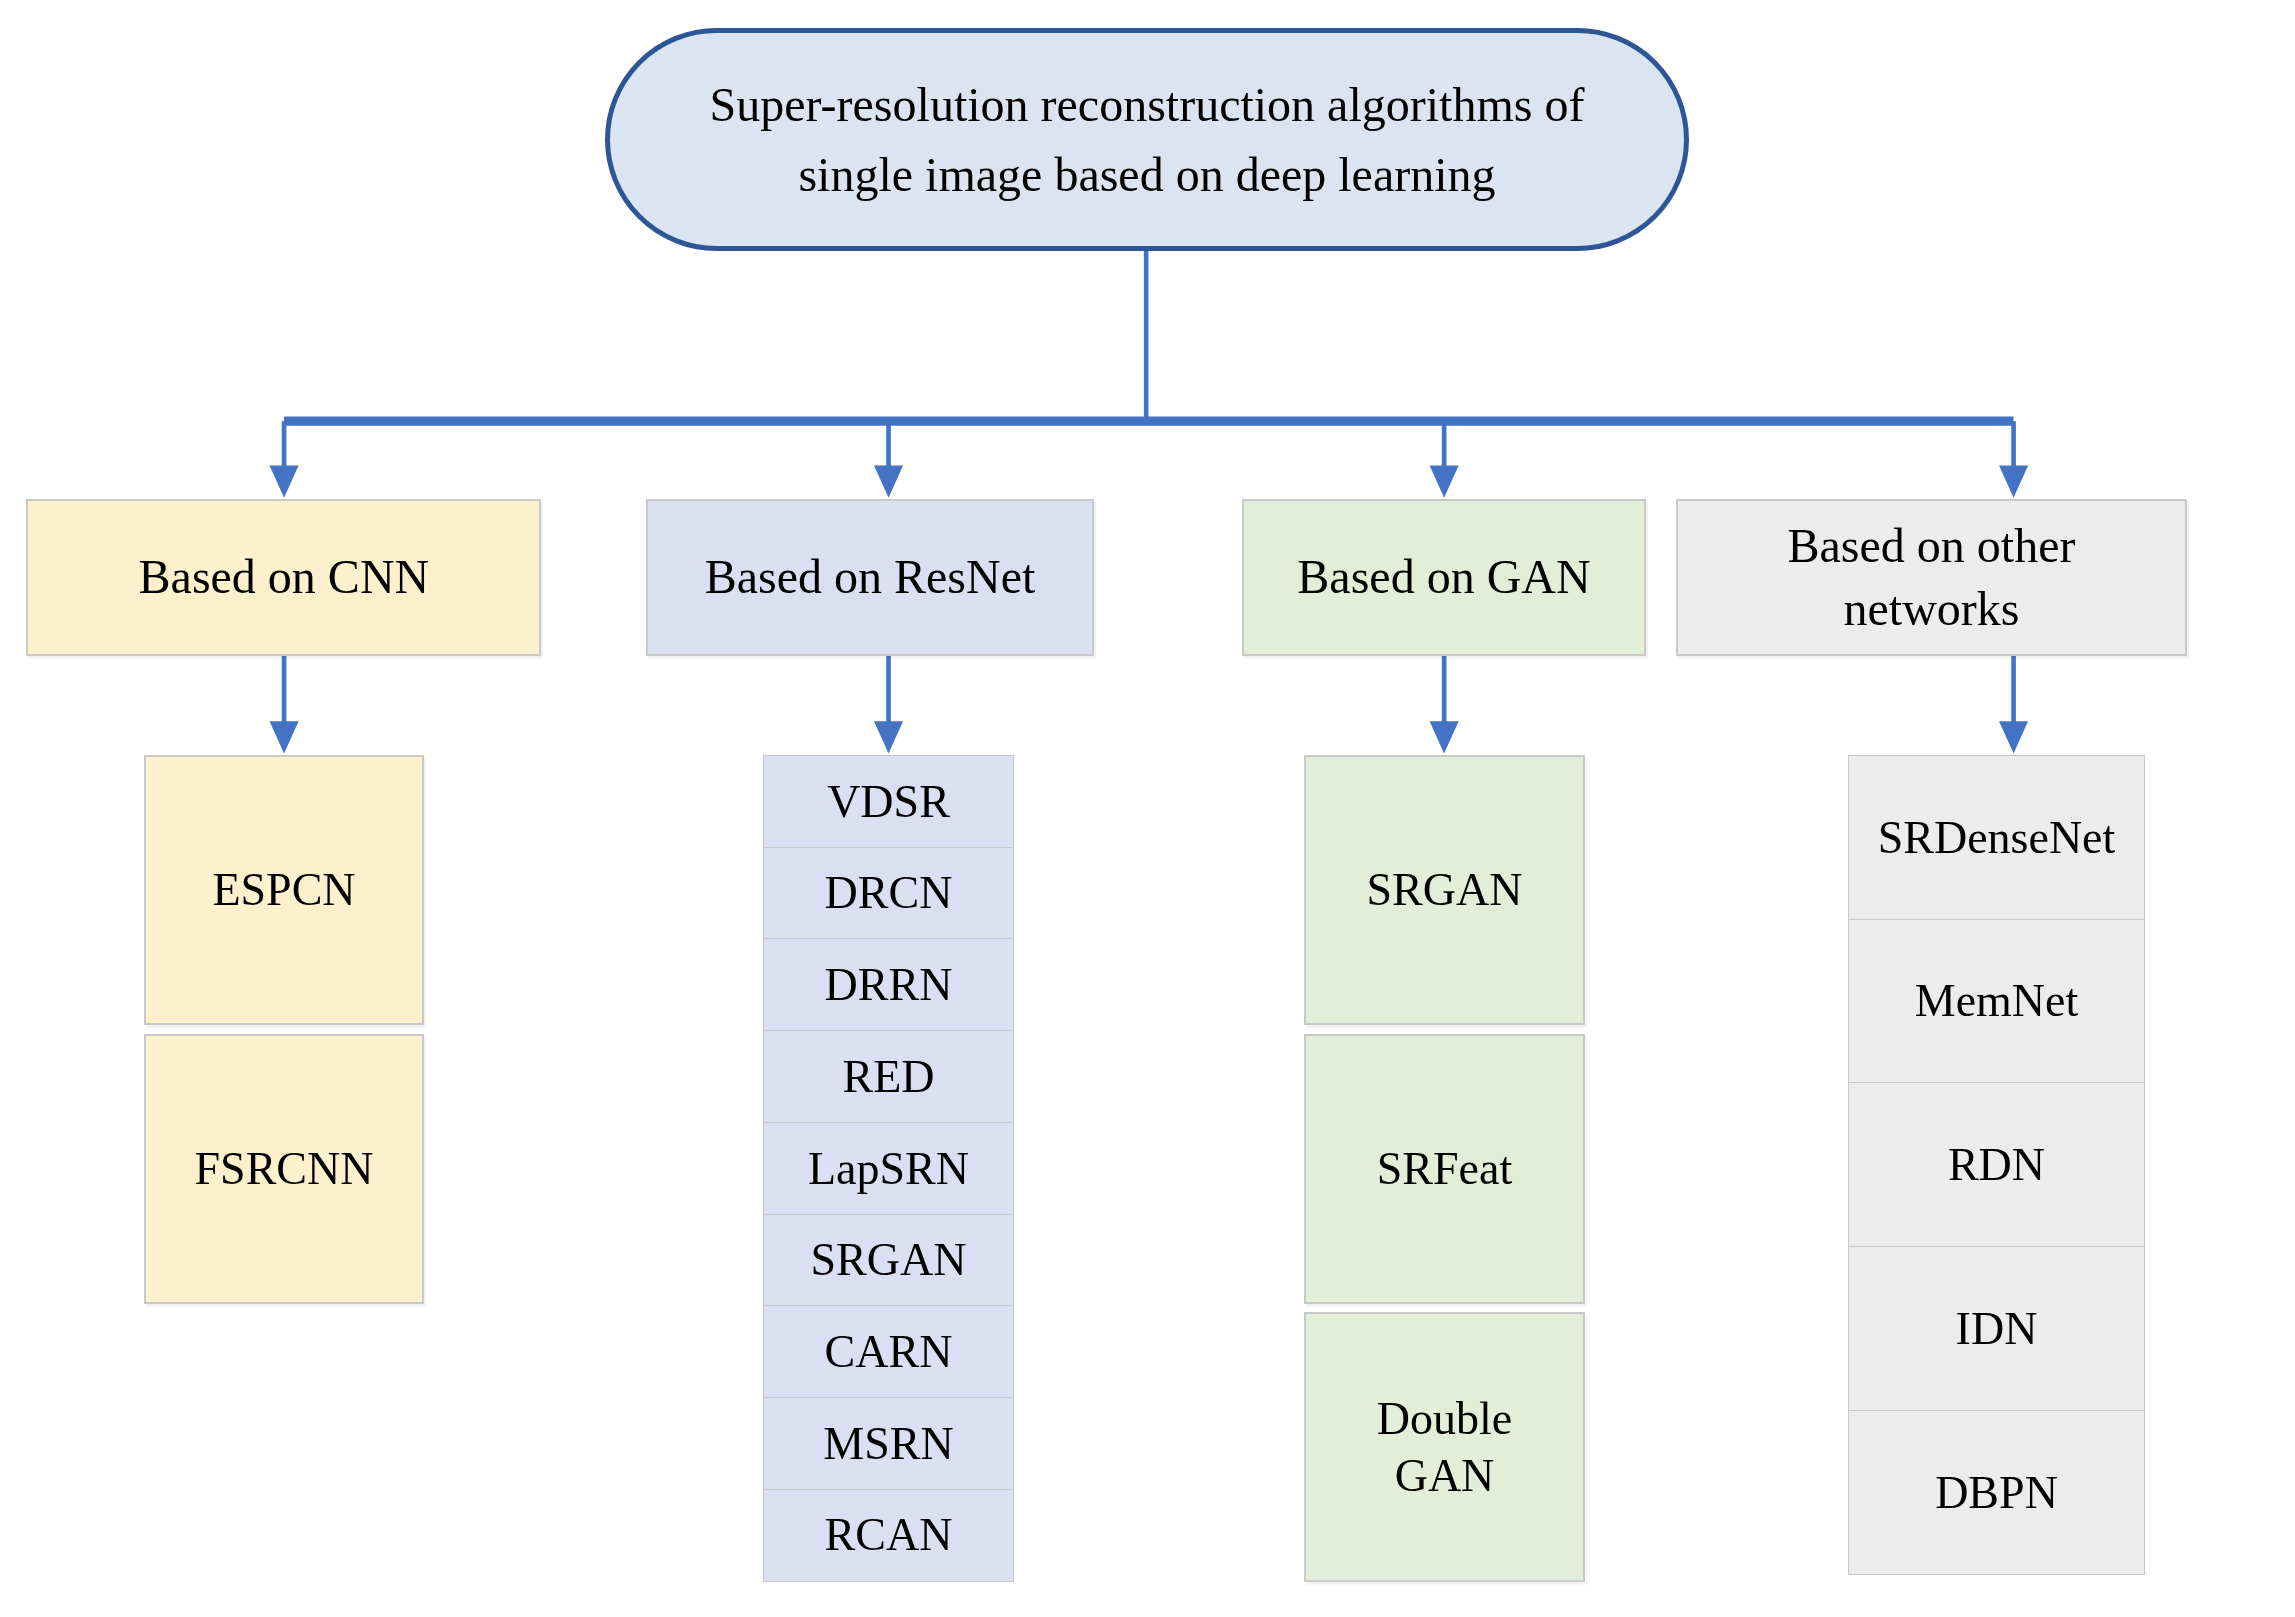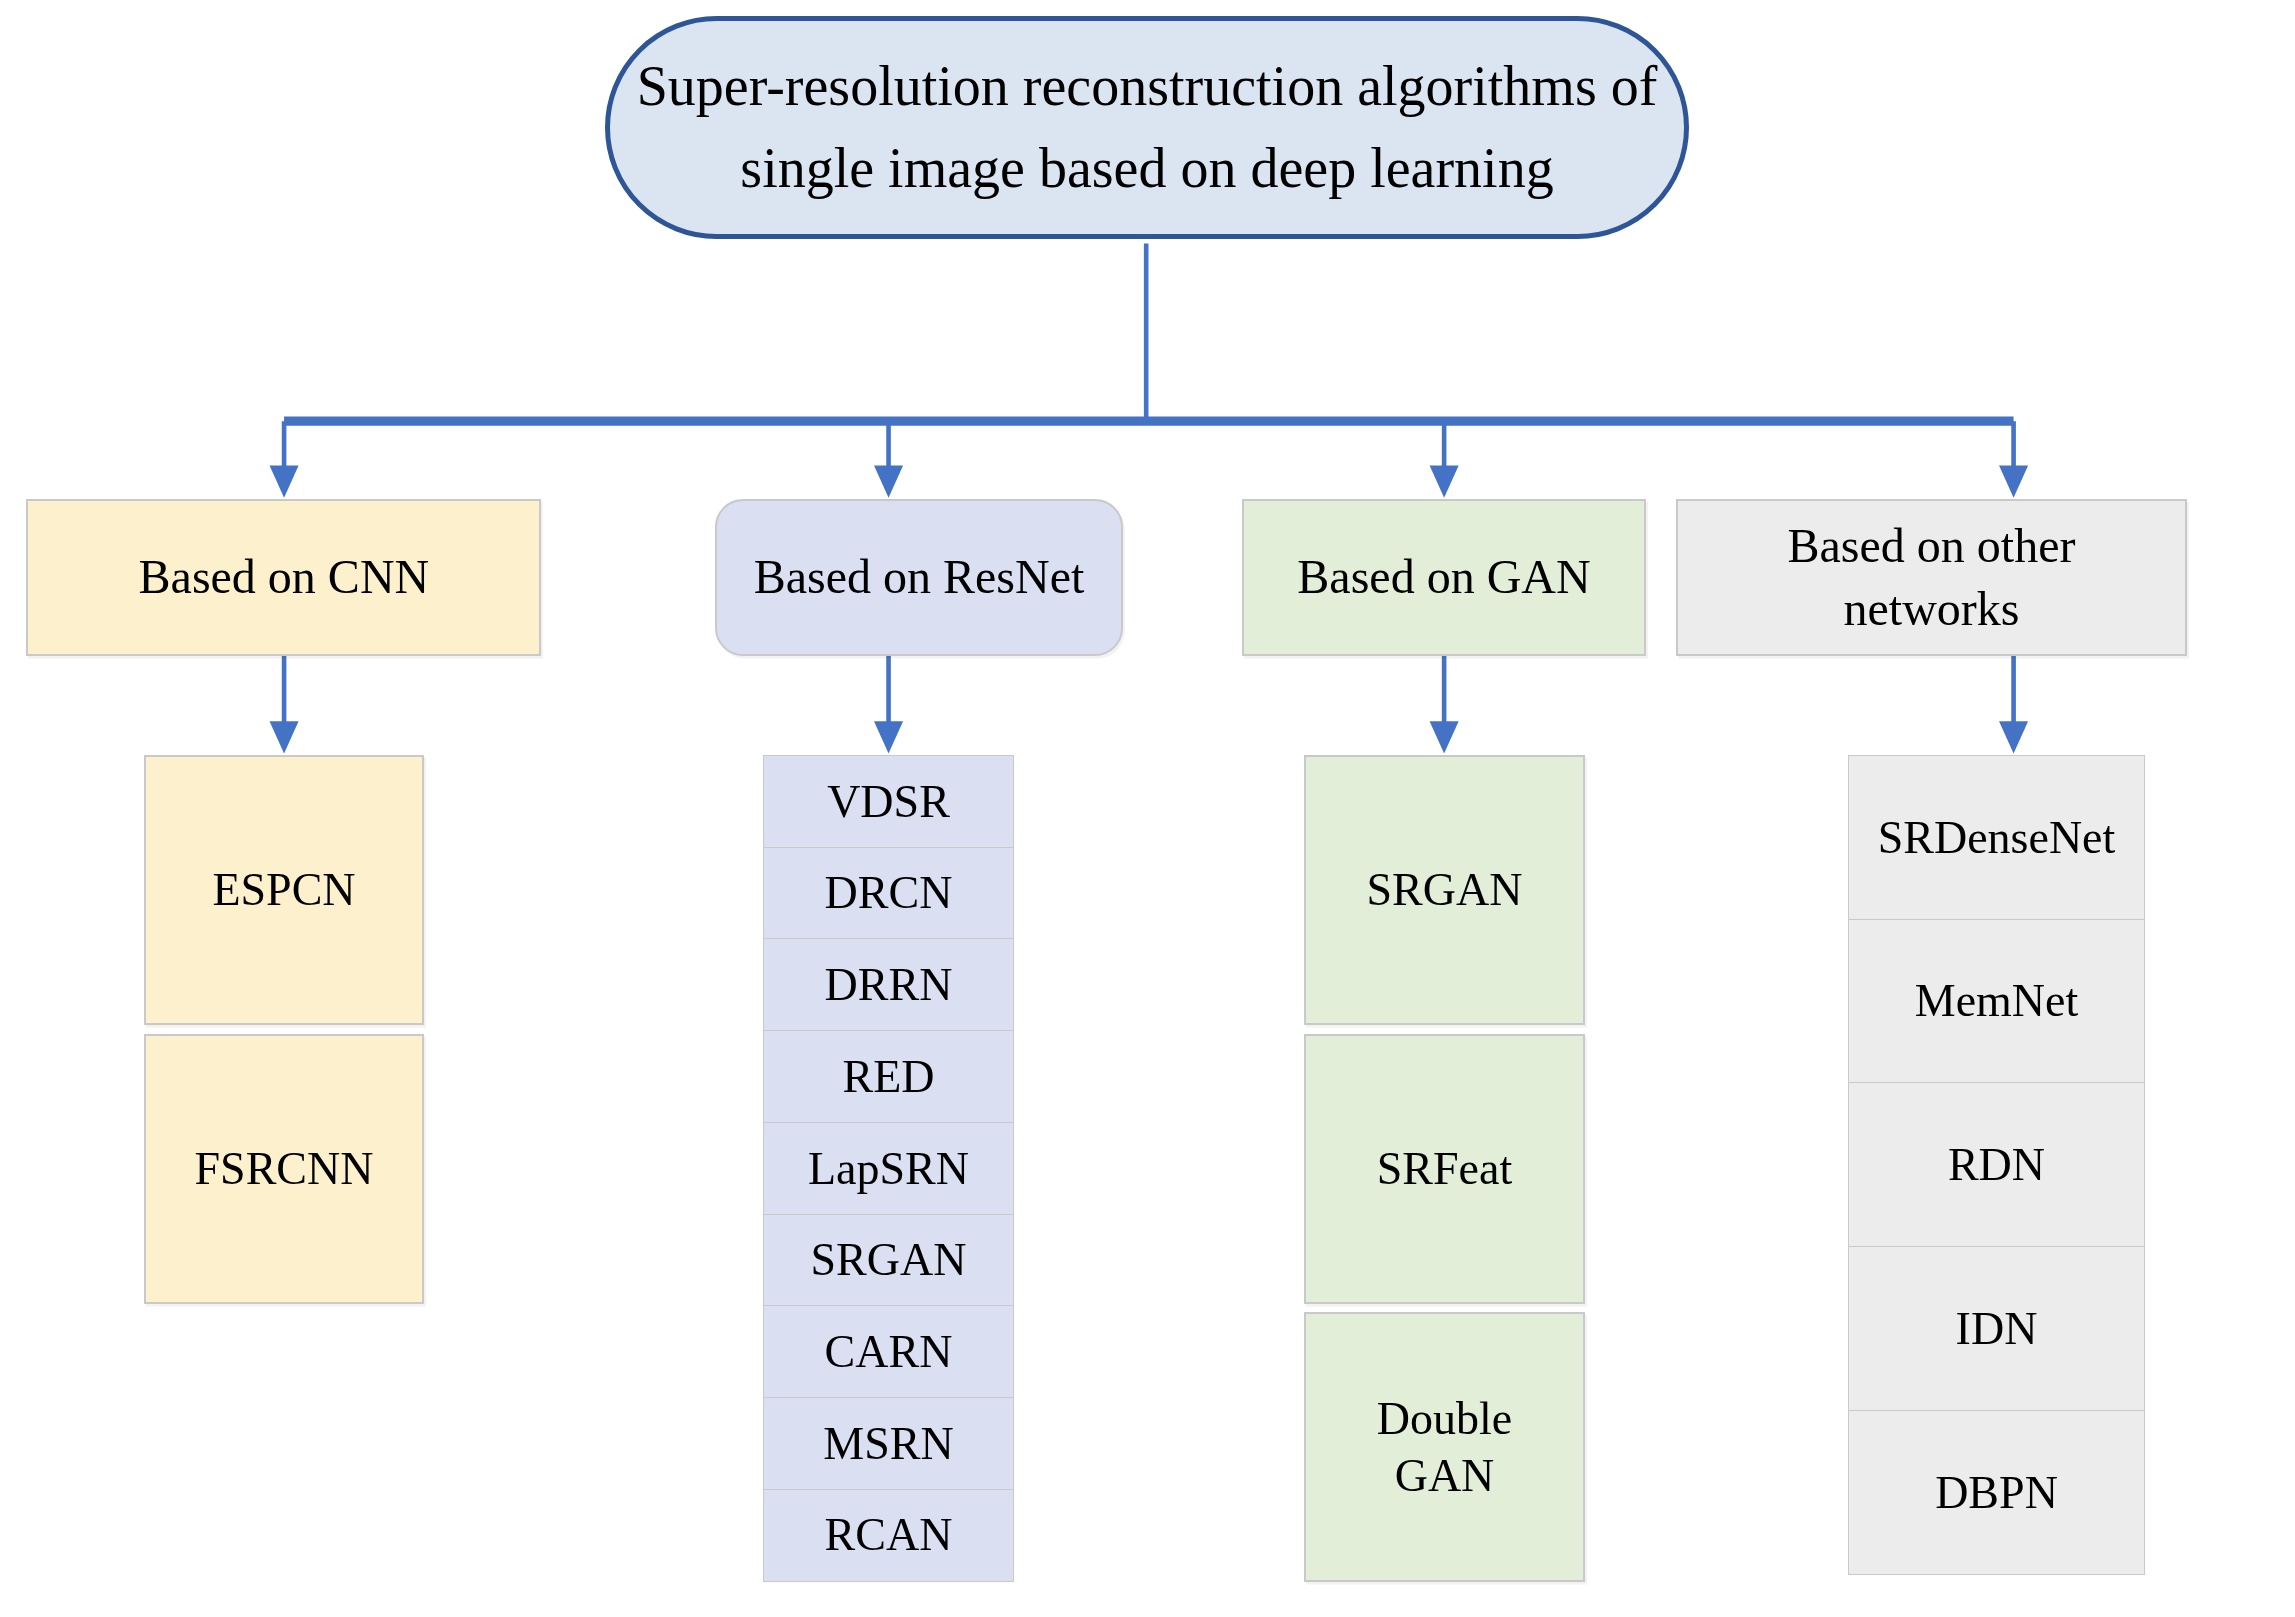--- a/index.html
+++ b/index.html
@@ -9,31 +9,31 @@
   }
   .connectors{position:absolute;left:0;top:0;width:2295px;height:1618px;}
   .connectors line{stroke:var(--connector);stroke-width:7px;}
   .connectors line.bar{stroke-width:14px;}
   .connectors polygon{fill:var(--connector);}
   .box{
     position:absolute;display:flex;align-items:center;justify-content:center;
     text-align:center;box-sizing:border-box;white-space:pre-line;
   }
   .root{
-    left:605px;top:16px;width:1084px;height:223px;
+    left:605px;top:28px;width:1084px;height:223px;
     background:var(--rootfill);border:5.3px solid var(--rootborder);
-    border-radius:112px;font-size:56px;line-height:1.45;font-family:Liberation Serif, serif;
+    border-radius:112px;font-size:48px;line-height:1.45;font-family:Liberation Serif, serif;
   }
   .cat{
     top:499px;height:157px;border:2px solid var(--boxborder);
     background:var(--fill);font-size:48px;line-height:1.3;
     box-shadow:2px 2.6px 0 rgba(0,0,0,0.05);
   }
   .cat.c1{left:26.4px;width:515px;}
-  .cat.c2{left:715px;width:408px;border-radius:28px;}
+  .cat.c2{left:646px;width:448px;}
   .cat.c3{left:1242px;width:404px;}
   .cat.c4{left:1676px;width:511px;}
   .stack{position:absolute;top:755px;display:flex;flex-direction:column;}
   .stack.c1{left:144px;width:280px;gap:8.6px;}
   .stack.c2{left:763px;width:251px;}
   .stack.c3{left:1304px;width:281px;gap:8.6px;border-radius:20px;}
   .stack.c4{left:1848px;width:297px;}
   .item{
     display:flex;align-items:center;justify-content:center;text-align:center;
     box-sizing:border-box;background:var(--fill);border:2px solid var(--boxborder);

